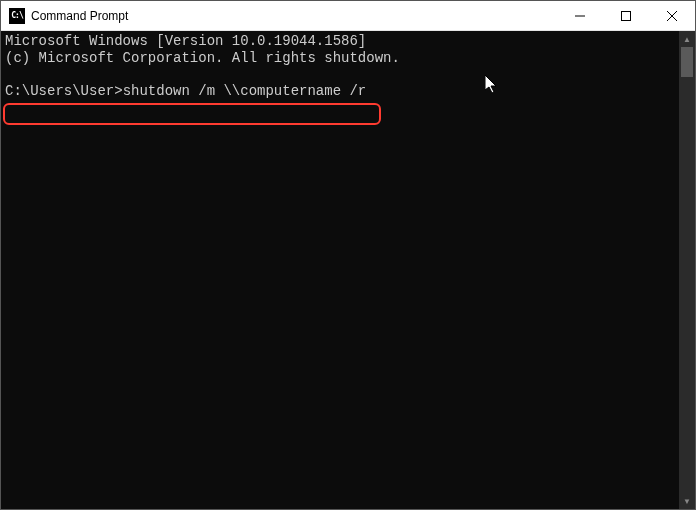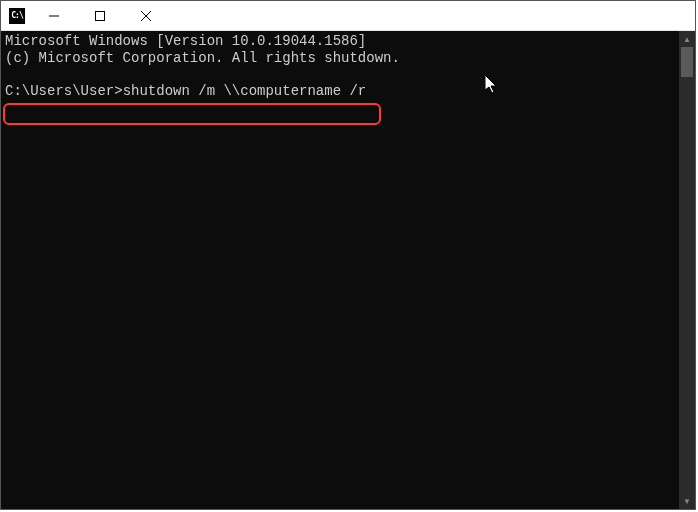--- a/index.html
+++ b/index.html
@@ -142,20 +142,21 @@
       display: inline;
       text-align: center;
     }
   </style>
 </head>
 <body>
 
 <div class="window">
   <div class="titlebar">
     <div class="titlebar-icon">C:\</div>
+    <div class="titlebar-title">Command Prompt</div>
     <div class="window-controls">
       <button class="win-btn" title="Minimize">
         <svg viewBox="0 0 10 10">
             <line x1="0" y1="5" x2="10" y2="5"></line>
           </svg>
       </button>
       <button class="win-btn" title="Maximize">
         <svg viewBox="0 0 10 10">
             <rect x="0.5" y="0.5" width="9" height="9"></rect>
           </svg>

